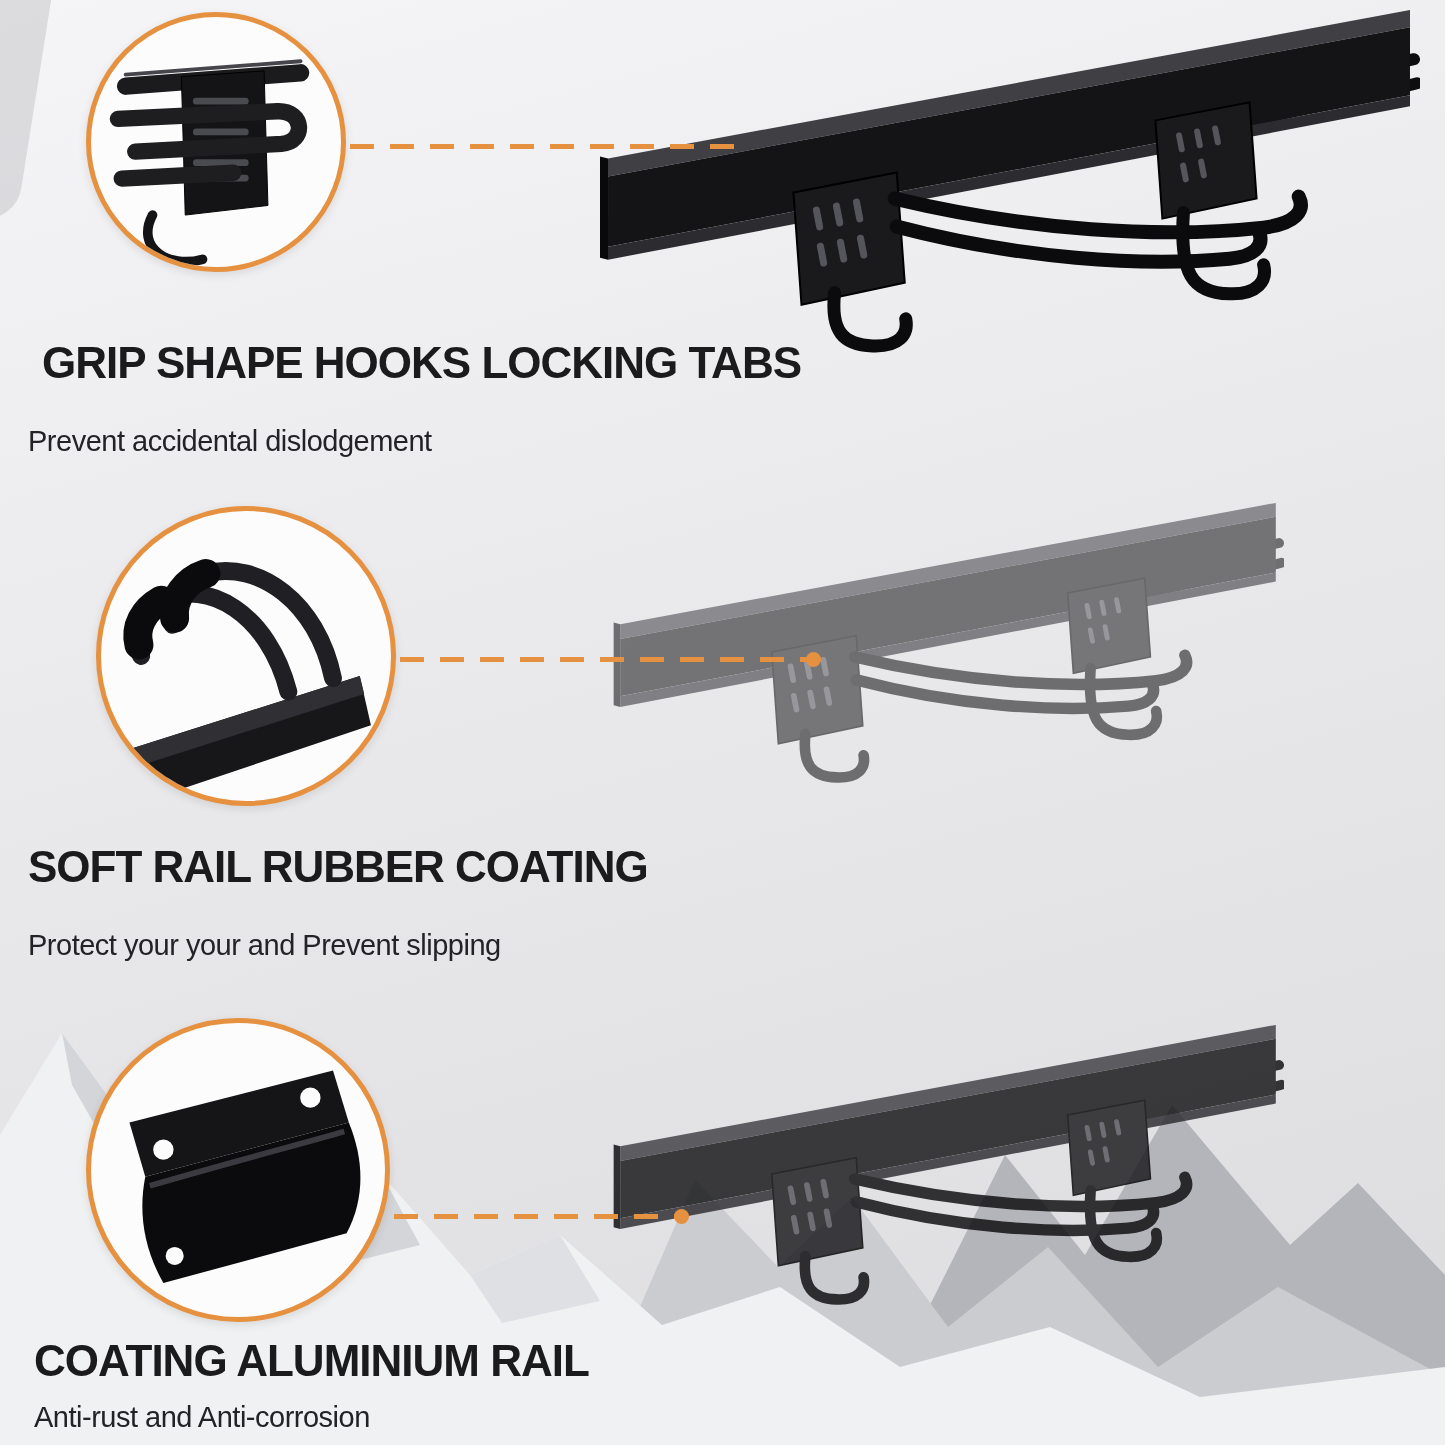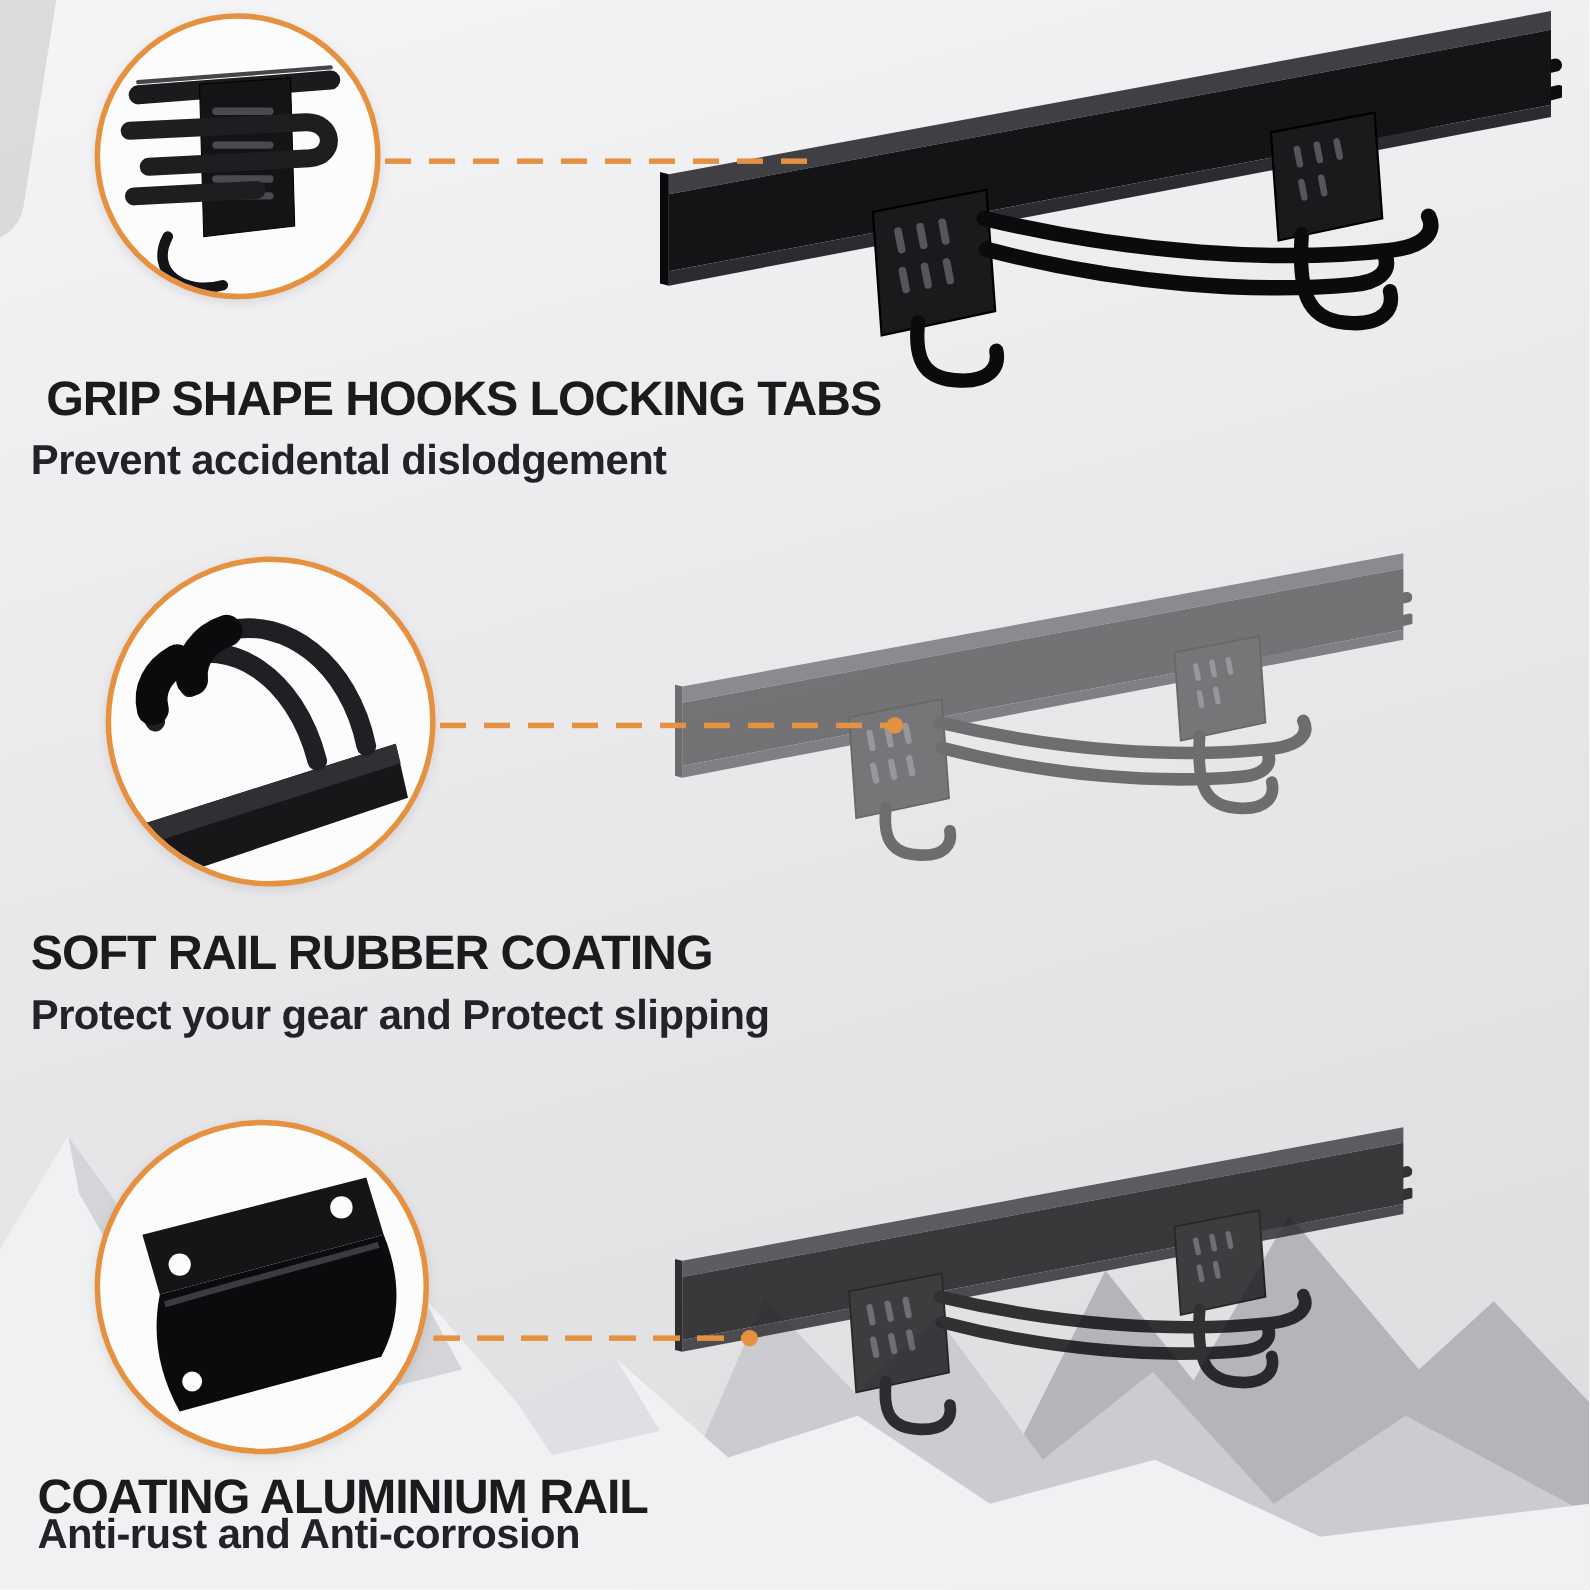--- a/index.html
+++ b/index.html
@@ -26,22 +26,22 @@
     background:repeating-linear-gradient(90deg,#e59140 0 24px, rgba(0,0,0,0) 24px 40px);
   }
   .connector-dot {
     position:absolute; width:15px; height:15px; border-radius:50%; background:#e59140;
   }
   .feature-title {
     position:absolute; font-weight:bold; font-size:44px; letter-spacing:-1px;
     color:#1b1b1e; white-space:nowrap;
   }
   .feature-sub {
-    position:absolute; font-weight:bold; font-size:38px; letter-spacing:-0.5px;
-    color:#232327; white-space:nowrap;
+    position:absolute; font-weight:normal; font-size:29px; letter-spacing:-0.5px;
+    color:#232327; white-space:nowrap;margin-top:27px;
   }
   .defs-holder { position:absolute; width:0; height:0; overflow:hidden; }
 </style>
 </head>
 <body>
 
 <div class="canvas">
 
   <svg class="defs-holder" aria-hidden="true">
     <defs>
@@ -141,21 +141,21 @@
         <path d="M54,80 C38,89 30,104 34,120" stroke="#0b0b0d" stroke-width="26" fill="none" stroke-linecap="round"></path>
         <path d="M208,150 C194,82 142,44 94,56 C70,63 58,82 64,102" stroke="#202024" stroke-width="16" fill="none" stroke-linecap="round"></path>
         <path d="M94,56 C76,62 64,78 66,96" stroke="#0b0b0d" stroke-width="26" fill="none" stroke-linecap="round"></path>
       </svg>
     </div>
 
     <div class="connector" style="left:400px; top:657px; width:408px;"></div>
     <div class="connector-dot" style="left:806px; top:652px;"></div>
 
     <h2 class="feature-title" style="left:28px; top:842px;">SOFT RAIL RUBBER COATING</h2>
-    <p class="feature-sub" style="left:28px; top:902px;">Protect your gear and Protect slipping</p>
+    <p class="feature-sub" style="left:28px; top:902px;">Protect your your and Prevent slipping</p>
   </section>
 
   <section>
     <svg class="rack rack-bottom" style="left:612px; top:1000px; width:672px; height:312px;" viewBox="0 0 820 380">
         <use href="#rack-g"></use>
       </svg>
 
     <div class="callout" style="left:86px; top:1018px; width:304px; height:304px;">
       <svg viewBox="0 0 260 260">
         <polygon points="34,88 214,42 228,88 48,136" fill="#151518"></polygon>

